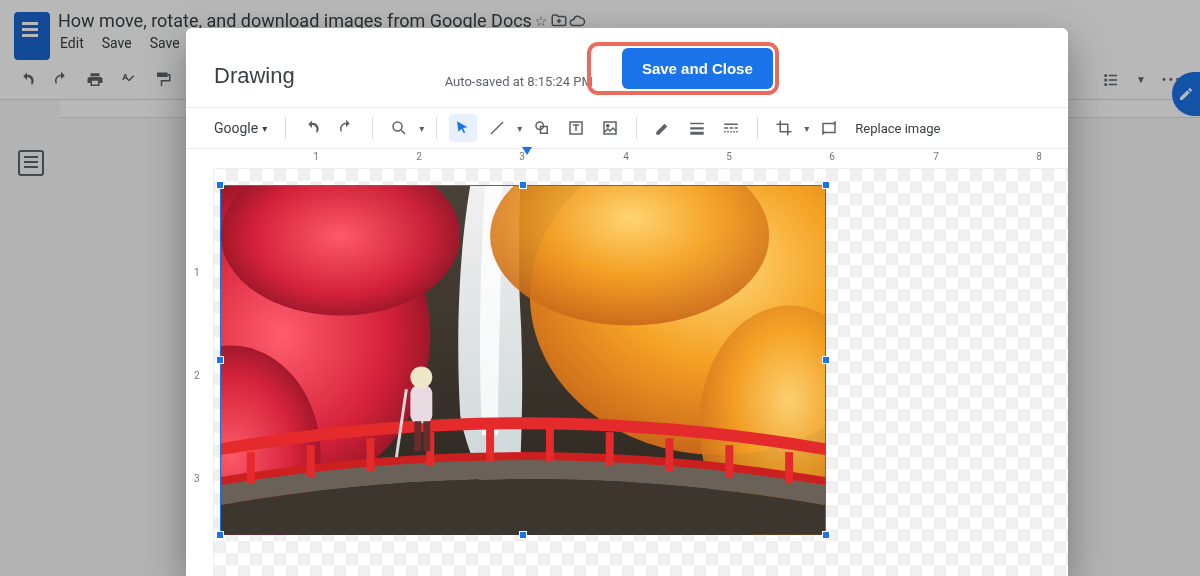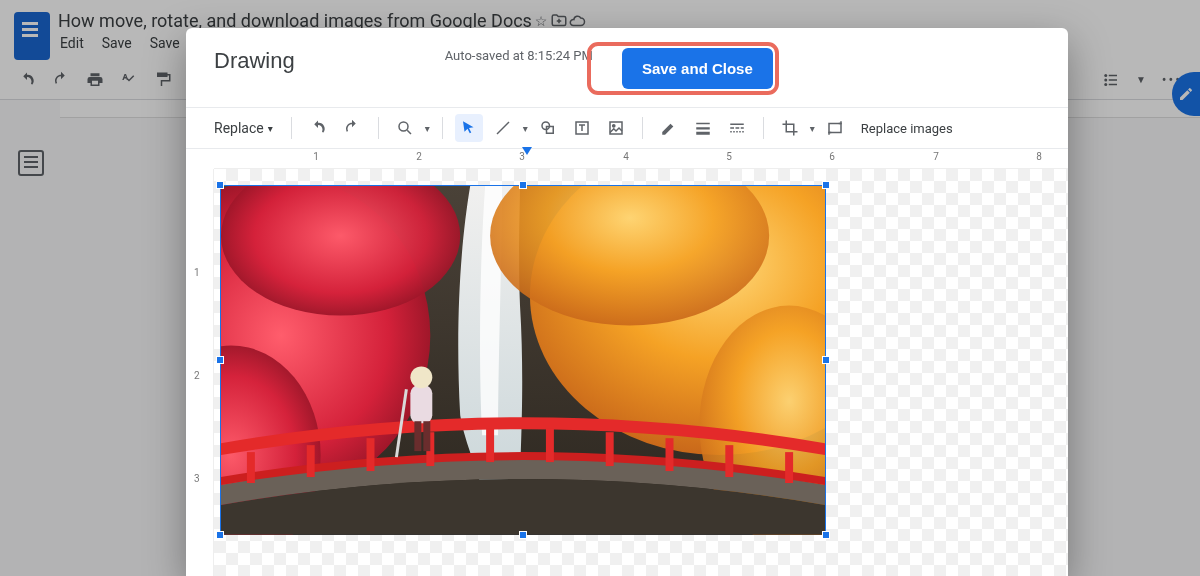--- a/index.html
+++ b/index.html
@@ -74,21 +74,21 @@
   .dialog {
     position:absolute; z-index:10;
     top:28px; left:186px;
     width:882px; height:548px;
     background:#fff; border-radius:6px 6px 0 0;
     box-shadow:0 14px 40px rgba(0,0,0,0.35);
     display:flex; flex-direction:column;
     overflow:hidden;
   }
   .dlg-header {
-    display:flex; align-items:flex-start;
+    display:flex; align-items:flex-end;
     padding:20px 26px 18px 28px;
     border-bottom:1px solid #e8eaed;
   }
   .dlg-title { font-size:22px; color:#3c4043; font-family:"Google Sans",Arial; }
   .dlg-autosave { font-size:13px; color:#5f6368; margin-left:150px;}
   .dlg-save {
     margin-left:auto;
     background:#1a73e8; color:#fff; font-size:15px; font-weight:600;
     padding:12px 20px; border-radius:6px; border:none; cursor:pointer;
   }
@@ -218,21 +218,21 @@
   <div class="dlg-header">
     <span class="dlg-title">Drawing</span>
     <span class="dlg-autosave">Auto-saved at 8:15:24 PM</span>
     <span class="dlg-save-hl">
       <button class="dlg-save">Save and Close</button>
     </span>
   </div>
 
   <div class="dlg-toolbar">
     <span class="actions-btn">
-        <span>Replace</span>
+        <span>Google</span>
         <span class="chev">▾</span>
       </span>
     <div class="sep"></div>
     <span class="tbtn">
         <svg viewBox="0 0 24 24" fill="#5f6368">
           <path d="M12 5V2L7 7l5 5V8c3.3 0 6 2.7 6 6 0 1-.3 2-.7 2.8l1.5 1.5A8 8 0 0 0 12 5z"></path>
         </svg>
       </span>
     <span class="tbtn">
         <svg viewBox="0 0 24 24" fill="#5f6368">
@@ -310,21 +310,21 @@
           <path d="M7 2v15h15M2 7h15v15"></path>
         </svg>
       </span>
     <span class="chev">▾</span>
     <span class="tbtn">
         <svg viewBox="0 0 24 24" fill="none" stroke="#5f6368" stroke-width="2">
           <rect x="4" y="6" width="16" height="12"></rect>
           <path d="M20 3v3h-3M4 21v-3h3"></path>
         </svg>
       </span>
-    <span class="replace">Replace images</span>
+    <span class="replace">Replace image</span>
   </div>
 
   <div class="dlg-ruler">
     <span class="tick" style="left:102px">1</span>
     <span class="tick" style="left:205px">2</span>
     <span class="tick" style="left:308px">3</span>
     <span class="tick" style="left:412px">4</span>
     <span class="tick" style="left:515px">5</span>
     <span class="tick" style="left:618px">6</span>
     <span class="tick" style="left:722px">7</span>

